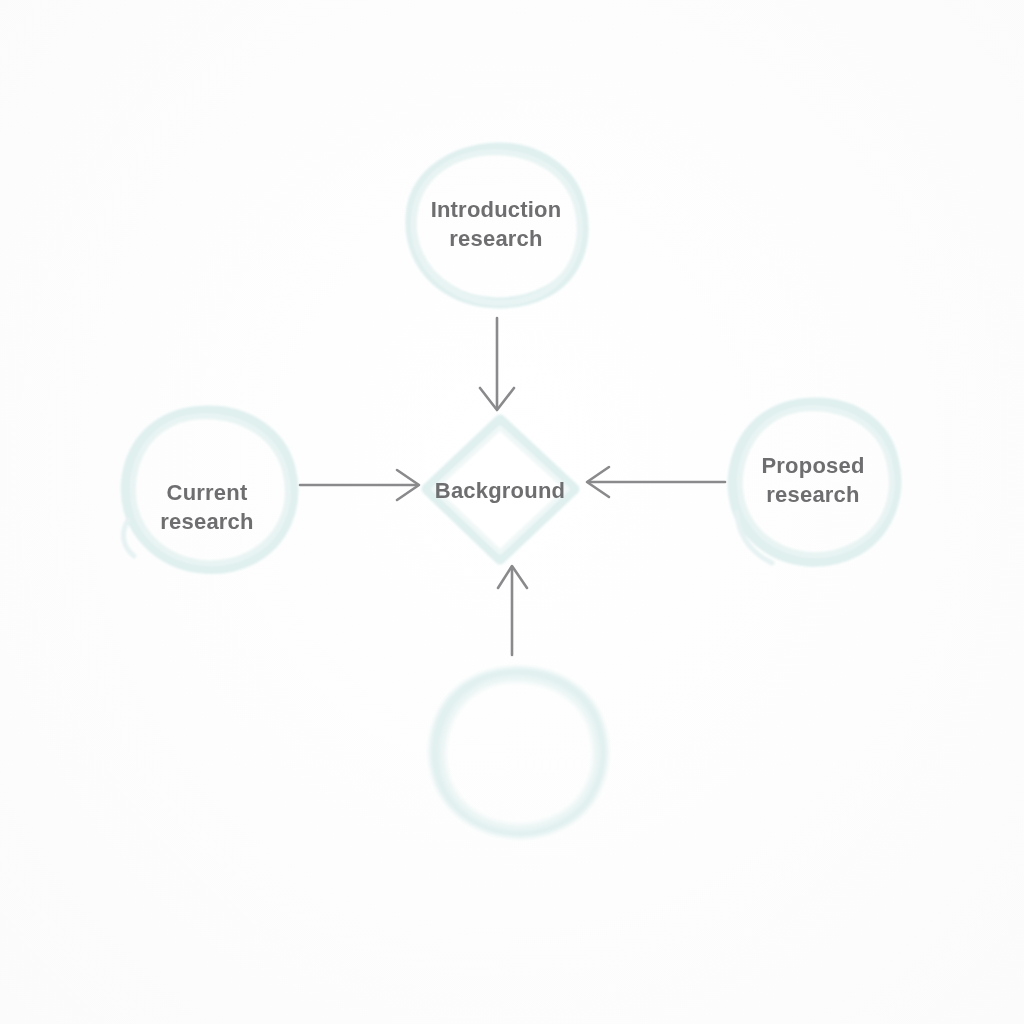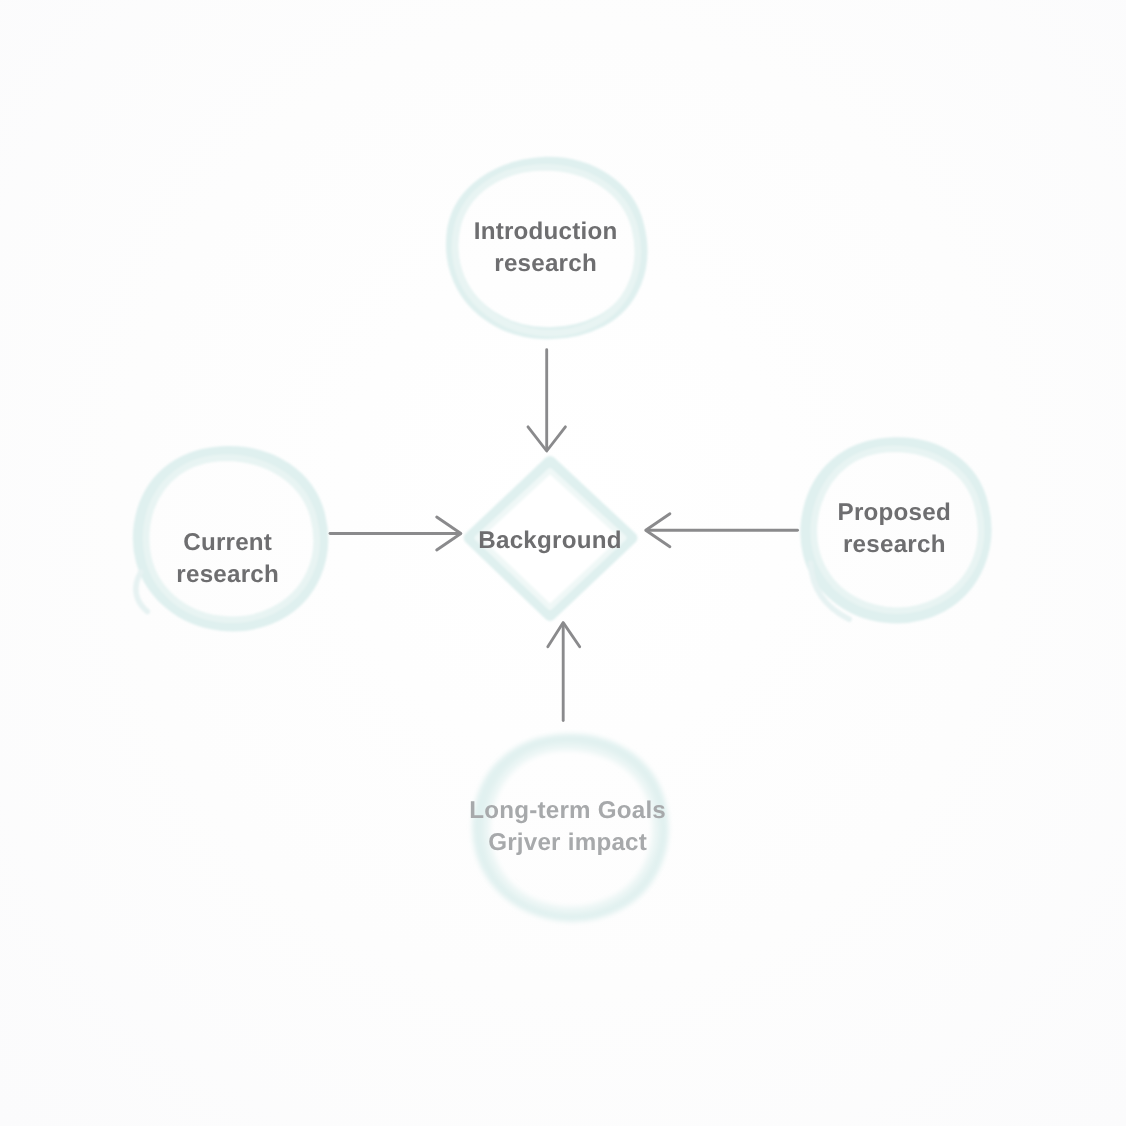--- a/index.html
+++ b/index.html
@@ -165,23 +165,19 @@
     <span class="label-line">research</span>
   </div>
 
   <div class="node-hit" style="left:729px; top:401px; width:170px; height:162px;"></div>
   <div class="node-label" style="left:713px; top:452px; width:200px;">
     <span class="label-line">Proposed</span>
     <span class="label-line">research</span>
   </div>
 
   <div class="node-hit" style="left:431px; top:671px; width:172px; height:162px;"></div>
-  <div class="node-label faded" style="left:396px; top:723px; width:240px;">
-    <span class="label-line">Long-term Goals</span>
-    <span class="label-line">Grjver impact</span>
-  </div>
 
   <div class="diamond-hit" style="left:450px; top:439px; width:100px; height:100px;"></div>
   <div class="node-label" style="left:400px; top:477px; width:200px;text-align:center;">
     <span class="label-line">Background</span>
   </div>
 
 </div>
 
 </body></html>

